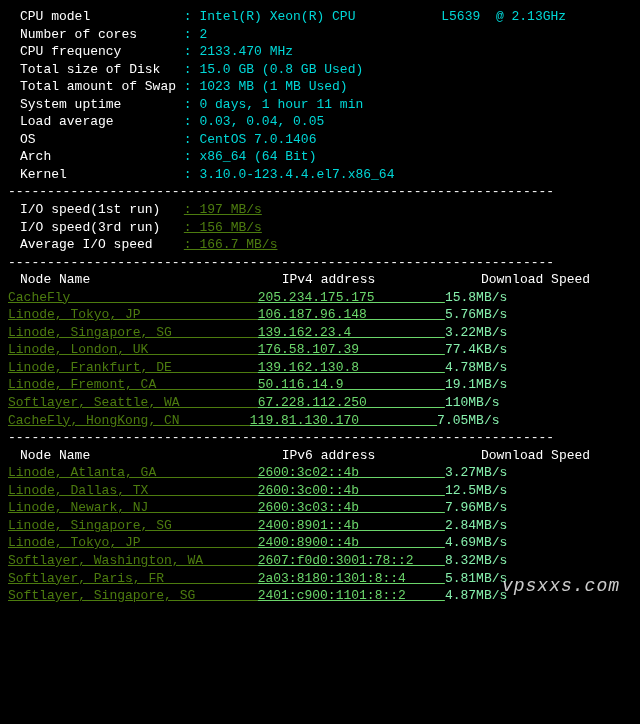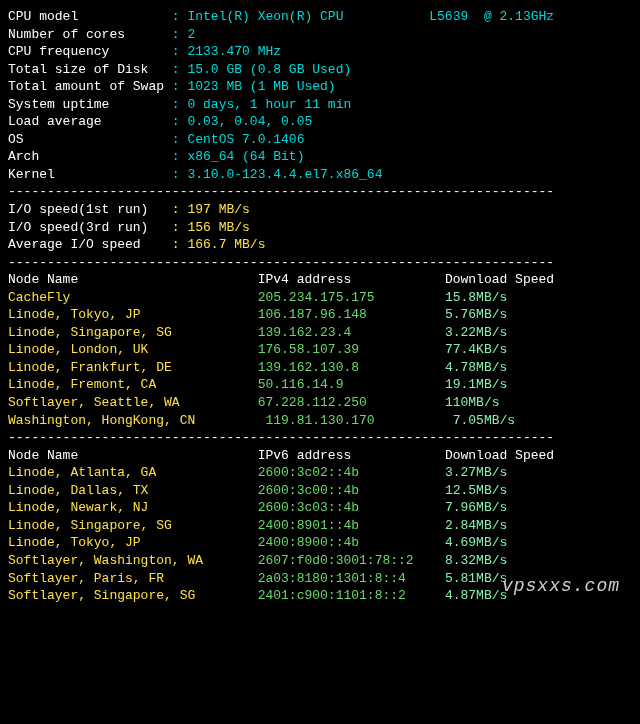--- a/index.html
+++ b/index.html
@@ -7,23 +7,23 @@
     padding: 8px;
     background: #000;
     color: #fff;
     font-family: "Courier New", monospace;
     font-size: 13px;
     line-height: 1.35;
     width: 624px;
   }
   .row { white-space: pre; }
   .cyan { color: #00d7d7; }
-  .white { color: #fff; }
-  .green { color: #6bd66b; }
-  .yellow { color: #fde047; }
+  .white { color: #fff; margin-left: 12px; }
+  .green { color: #6bd66b; text-decoration: underline; }
+  .yellow { color: #4d7c0f; text-decoration: underline; }
   .red { color: #86efac; }
   .dash-line { color: #fff; letter-spacing: 0; }
   .section { margin: 0; }
   .watermark {
     position: absolute;
     right: 12px;
     bottom: 6px;
     color: rgba(255,255,255,0.8);
     font-size: 18px;
     font-weight: normal;
@@ -58,21 +58,21 @@
 <div class="row dash-line">----------------------------------------------------------------------</div>
 <div id="ipv4h" class="row"><span class="white">Node Name                       </span><span class="white">IPv4 address            </span><span class="white">Download Speed</span></div>
 <div id="ipv4" class="section">
       <div class="row"><span class="yellow">CacheFly                        </span><span class="green">205.234.175.175         </span><span class="red">15.8MB/s</span></div>
       <div class="row"><span class="yellow">Linode, Tokyo, JP               </span><span class="green">106.187.96.148          </span><span class="red">5.76MB/s</span></div>
       <div class="row"><span class="yellow">Linode, Singapore, SG           </span><span class="green">139.162.23.4            </span><span class="red">3.22MB/s</span></div>
       <div class="row"><span class="yellow">Linode, London, UK              </span><span class="green">176.58.107.39           </span><span class="red">77.4KB/s</span></div>
       <div class="row"><span class="yellow">Linode, Frankfurt, DE           </span><span class="green">139.162.130.8           </span><span class="red">4.78MB/s</span></div>
       <div class="row"><span class="yellow">Linode, Fremont, CA             </span><span class="green">50.116.14.9             </span><span class="red">19.1MB/s</span></div>
       <div class="row"><span class="yellow">Softlayer, Seattle, WA          </span><span class="green">67.228.112.250          </span><span class="red">110MB/s</span></div>
-      <div class="row"><span class="yellow">Washington, HongKong, CN         </span><span class="green">119.81.130.170          </span><span class="red">7.05MB/s</span></div>
+      <div class="row"><span class="yellow">CacheFly, HongKong, CN         </span><span class="green">119.81.130.170          </span><span class="red">7.05MB/s</span></div>
     </div>
 <div class="row dash-line">----------------------------------------------------------------------</div>
 <div id="ipv6h" class="row"><span class="white">Node Name                       </span><span class="white">IPv6 address            </span><span class="white">Download Speed</span></div>
 <div id="ipv6" class="section">
       <div class="row"><span class="yellow">Linode, Atlanta, GA             </span><span class="green">2600:3c02::4b           </span><span class="red">3.27MB/s</span></div>
       <div class="row"><span class="yellow">Linode, Dallas, TX              </span><span class="green">2600:3c00::4b           </span><span class="red">12.5MB/s</span></div>
       <div class="row"><span class="yellow">Linode, Newark, NJ              </span><span class="green">2600:3c03::4b           </span><span class="red">7.96MB/s</span></div>
       <div class="row"><span class="yellow">Linode, Singapore, SG           </span><span class="green">2400:8901::4b           </span><span class="red">2.84MB/s</span></div>
       <div class="row"><span class="yellow">Linode, Tokyo, JP               </span><span class="green">2400:8900::4b           </span><span class="red">4.69MB/s</span></div>
       <div class="row"><span class="yellow">Softlayer, Washington, WA       </span><span class="green">2607:f0d0:3001:78::2    </span><span class="red">8.32MB/s</span></div>

